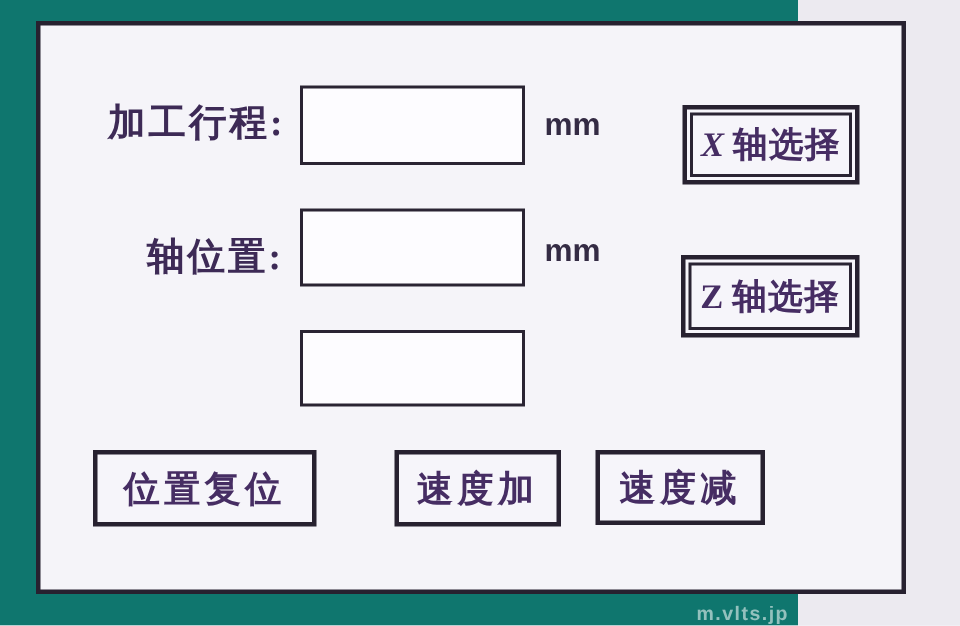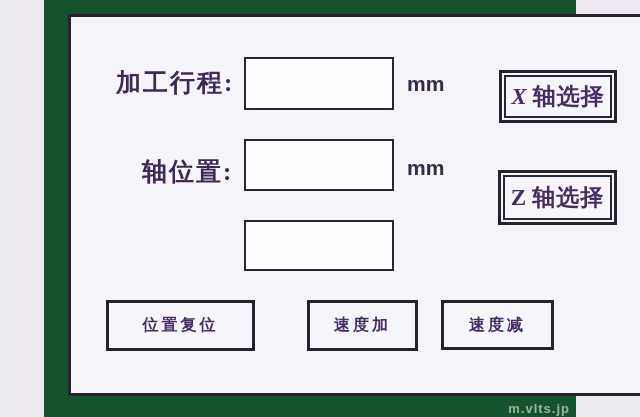--- a/index.html
+++ b/index.html
@@ -4,22 +4,21 @@
 <style>
   html,body{margin:0;padding:0;}
   body{
     width:640px;height:417px;
     background:#eceaf0;
     font-family:"Liberation Serif","DejaVu Serif",serif;
     overflow:hidden;
   }
   .page{
     position:relative;width:532px;height:417px;
-    background:#14532d;
-    margin-left:44px;
+    background:#0f766e;
   }
   .panel{
     position:absolute;left:24px;top:14px;
     width:580px;height:382px;
     box-sizing:border-box;
     border:3px solid #272130;
     background:#f5f4f9;
   }
   .field-label{
     position:absolute;
@@ -69,21 +68,21 @@
   .axis-btn .prefix{margin-right:5px;}
   .axis-btn.italic-prefix .prefix{font-style:italic;}
   .action-btn{
     position:absolute;
     box-sizing:border-box;
     border:3px solid #272130;
     background:#f6f5fa;
     display:flex;align-items:center;justify-content:center;
     color:#462d63;
     font-family:"Liberation Serif","DejaVu Serif",serif;
-    font-size:16px;font-weight:700;
+    font-size:24px;font-weight:700;
     letter-spacing:3px;
     cursor:pointer;
     white-space:nowrap;
   }
   .watermark{
     position:absolute;
     right:6px;bottom:1px;
     color:#ffffff;opacity:0.55;
     font-family:"Liberation Sans","DejaVu Sans",sans-serif;
     font-size:13px;font-weight:700;

